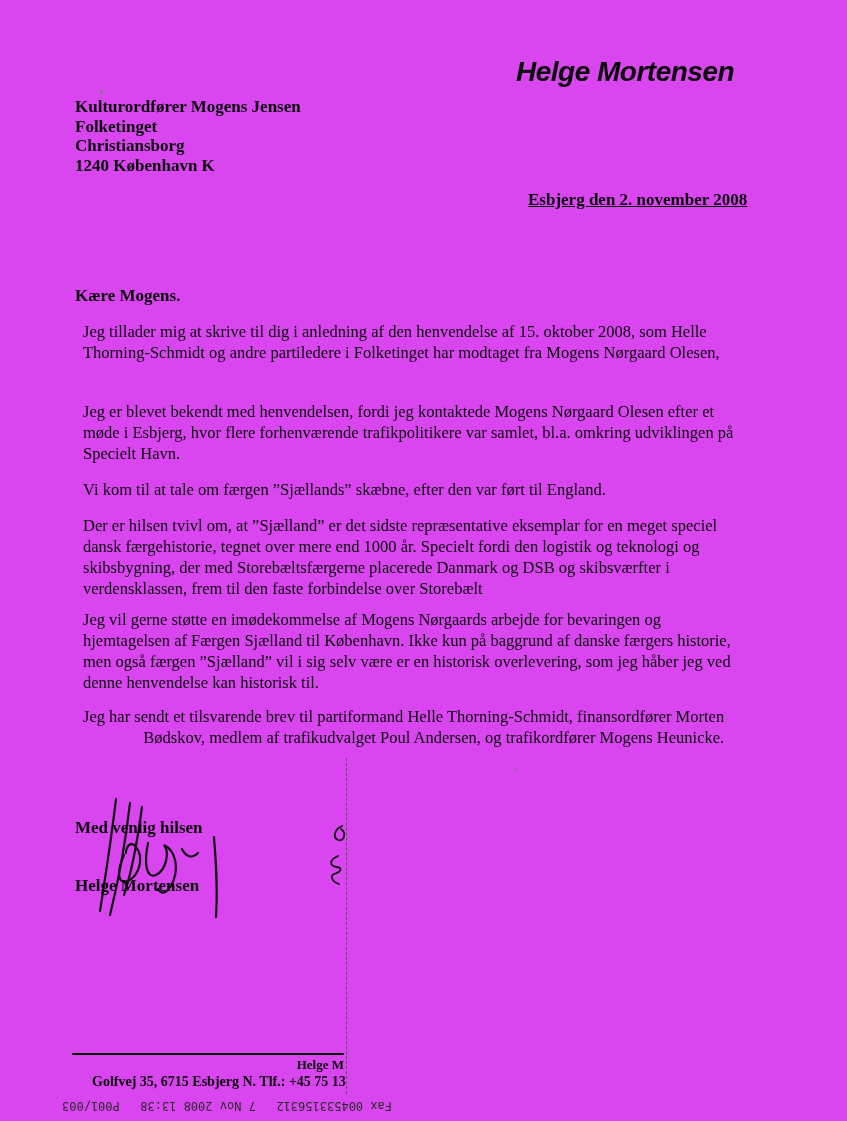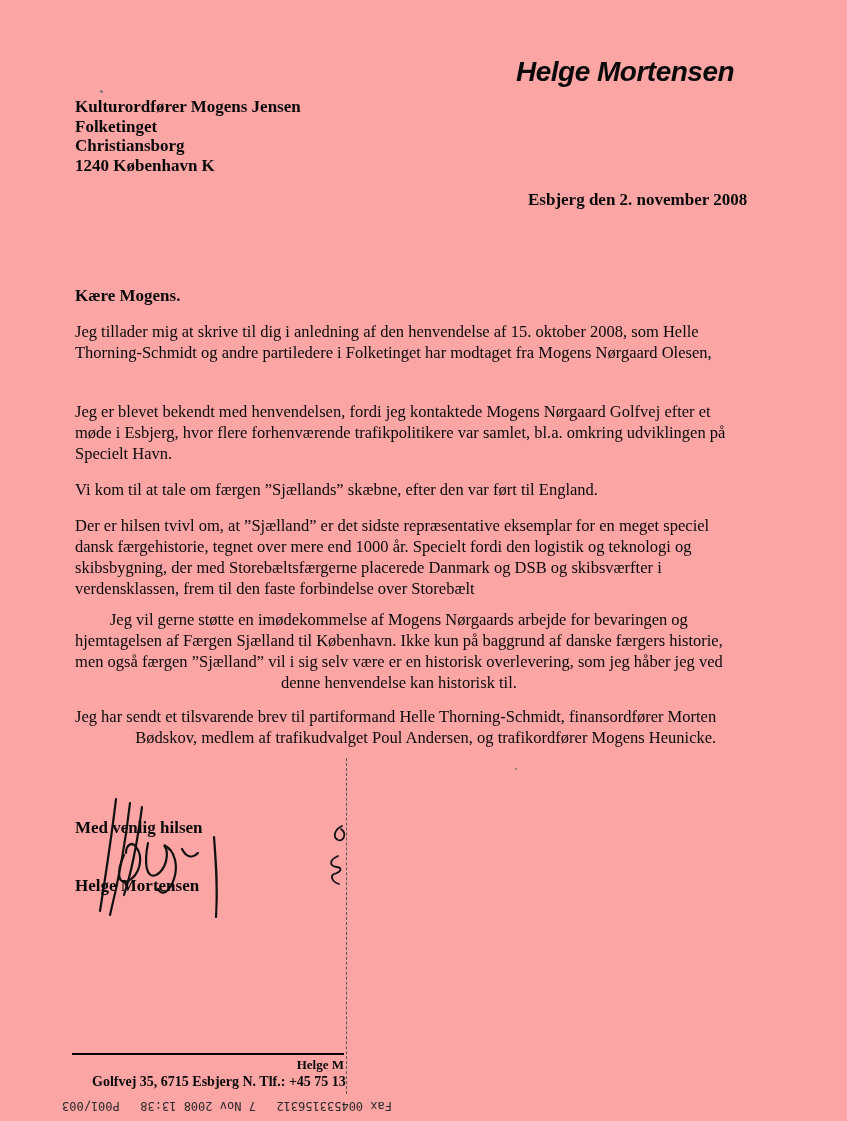--- a/index.html
+++ b/index.html
@@ -1,21 +1,21 @@
 <!DOCTYPE html>
 <html><head>
 <meta charset="utf-8">
 <style>
   html, body { margin: 0; padding: 0; background: #e8e8e8; }
   .page {
     position: relative;
     width: 847px;
     height: 1121px;
     margin: 0 auto;
-    background: #fca5a5;
+    background: #d946ef;
     font-family: "Liberation Serif", serif;
     color: #0a0a0a;
     overflow: hidden;
   }
   .letterhead-name {
     position: absolute;
     left: 516px;
     top: 56px;
     font-family: "Liberation Sans", sans-serif;
     font-weight: bold;
@@ -33,40 +33,41 @@
     line-height: 19.5px;
     white-space: nowrap;
   }
   .dateline {
     position: absolute;
     left: 528px;
     top: 190px;
     font-weight: bold;
     font-size: 17px;
     white-space: nowrap;
+    text-decoration: underline;
   }
   .salutation {
     position: absolute;
     left: 75px;
     top: 286px;
     font-weight: bold;
     font-size: 17px;
     white-space: nowrap;
   }
   .para {
     position: absolute;
     left: 75px;
     font-size: 16.5px;
   }
-  .para .line { line-height: 21px; white-space: nowrap; }
+  .para .line { line-height: 21px; white-space: nowrap; margin-left: 8px; }
   .p1 { top: 321px; }
   .p2 { top: 401px; }
   .p3 { top: 479px; }
   .p4 { top: 515px; }
-  .p5 { top: 609px; text-align: center; }
+  .p5 { top: 609px; }
   .p6 { top: 706px; text-align: right; }
   .valediction {
     position: absolute;
     left: 75px;
     top: 818px;
     font-weight: bold;
     font-size: 17px;
     white-space: nowrap;
   }
   .signer {
@@ -169,21 +170,21 @@
   <div class="dateline">Esbjerg den 2. november 2008</div>
 
   <div class="salutation">Kære Mogens.</div>
 
   <div class="para p1">
     <div class="line">Jeg tillader mig at skrive til dig i anledning af den henvendelse af 15. oktober 2008, som Helle</div>
     <div class="line">Thorning-Schmidt og andre partiledere i Folketinget har modtaget fra Mogens Nørgaard Olesen,</div>
   </div>
 
   <div class="para p2">
-    <div class="line">Jeg er blevet bekendt med henvendelsen, fordi jeg kontaktede Mogens Nørgaard Golfvej efter et</div>
+    <div class="line">Jeg er blevet bekendt med henvendelsen, fordi jeg kontaktede Mogens Nørgaard Olesen efter et</div>
     <div class="line">møde i Esbjerg, hvor flere forhenværende trafikpolitikere var samlet, bl.a. omkring udviklingen på</div>
     <div class="line">Specielt Havn.</div>
   </div>
 
   <div class="para p3">
     <div class="line">Vi kom til at tale om færgen ”Sjællands” skæbne, efter den var ført til England.</div>
   </div>
 
   <div class="para p4">
     <div class="line">Der er hilsen tvivl om, at ”Sjælland” er det sidste repræsentative eksemplar for en meget speciel</div>

